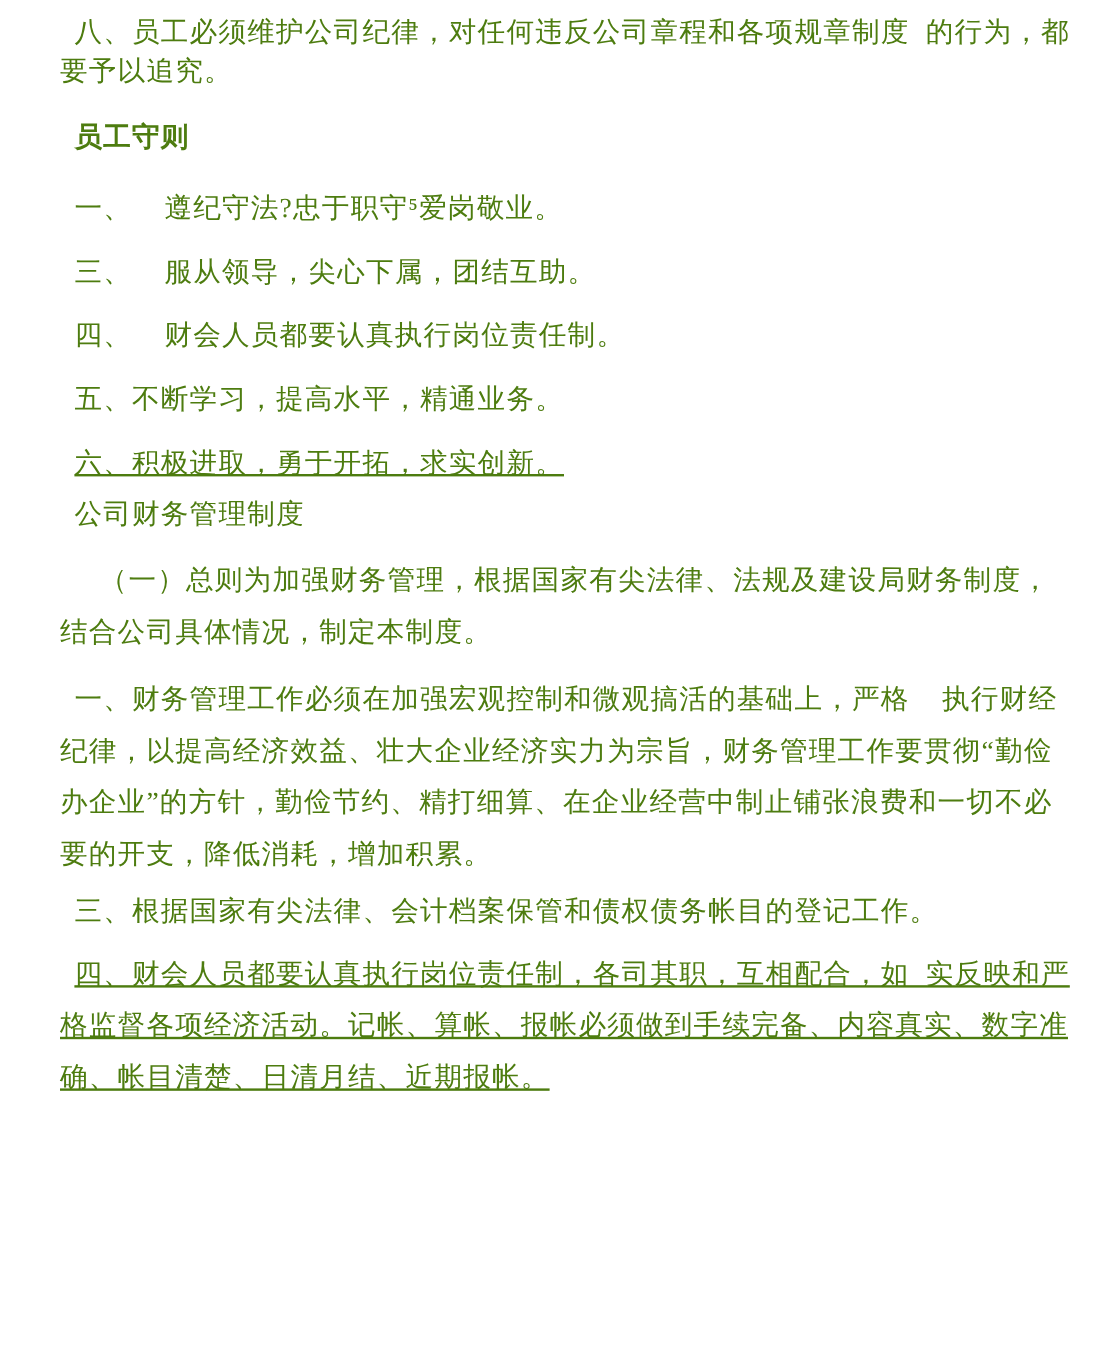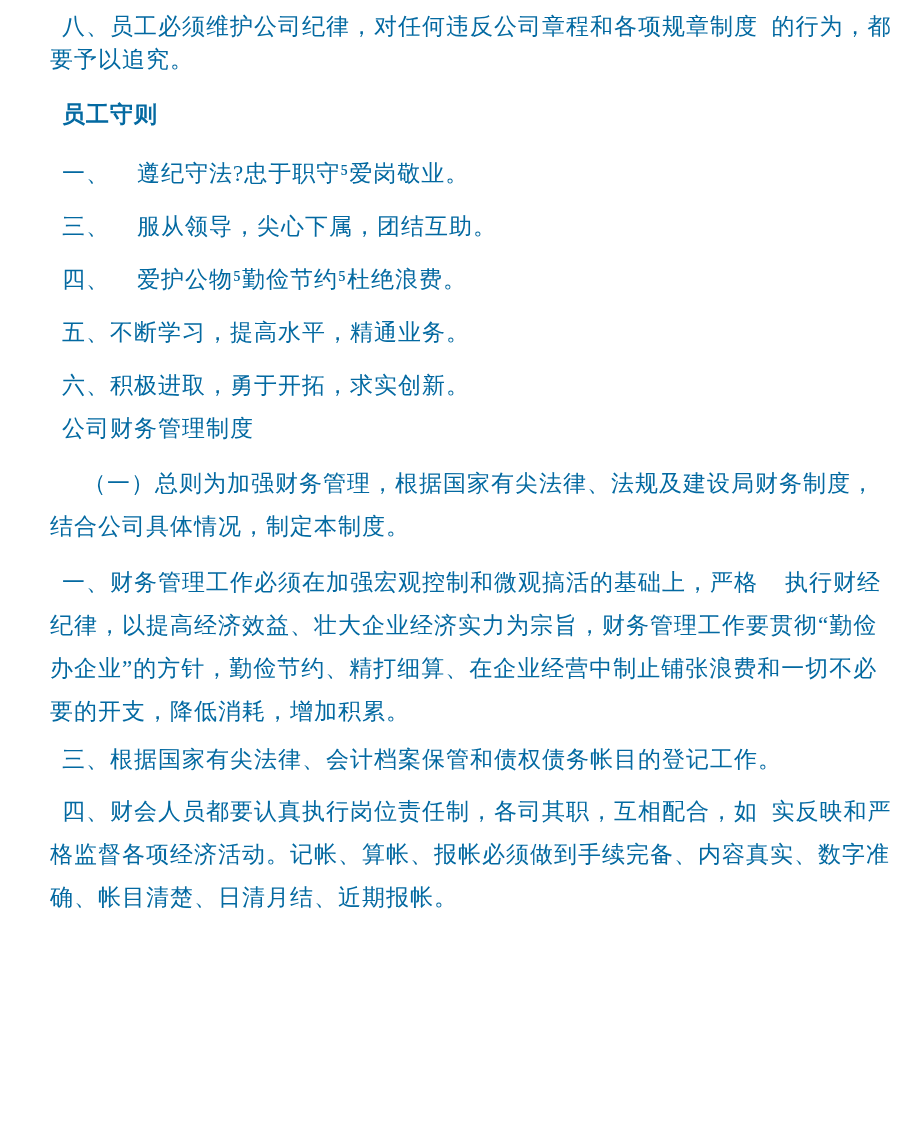--- a/index.html
+++ b/index.html
@@ -11,51 +11,51 @@
     width: 920px;
     height: 1130px;
     overflow: hidden;
     font-family: "Liberation Serif", "DejaVu Serif", serif;
   }
   .page {
     box-sizing: border-box;
     width: 920px;
     height: 1130px;
     padding: 10px 26px 0 50px;
-    color: #0369a1;
+    color: #4d7c0f;
     background: #ffffff;
   }
   .para {
     margin: 0 0 10px 0;
     font-size: 23px;
     line-height: 43px;
     letter-spacing: 1px;
     white-space: pre-wrap;
     word-break: break-all;
   }
   .tight   { line-height: 33px; }
   .ind1    { text-indent: 12px; }
   .ind2    { text-indent: 33px; }
-  .mb0  { margin-bottom: 0; }
+  .mb0  { margin-bottom: 0; text-decoration: underline; }
   .mb5  { margin-bottom: 5px; }
   .mb9  { margin-bottom: 9px; }
   .mb12 { margin-bottom: 12px; }
   .mb13 { margin-bottom: 13px; }
   .mb21 { margin-bottom: 21px; font-weight: bold; }
   .mb22 { margin-bottom: 22px; }
 </style>
 </head>
 <body>
 
 <div class="page">
   <p class="para tight ind1 mb22">八、员工必须维护公司纪律，对任何违反公司章程和各项规章制度  的行为，都要予以追究。</p>
   <p class="para tight ind1 mb21">员工守则</p>
   <p class="para ind1">一、    遵纪守法?忠于职守⁵爱岗敬业。</p>
   <p class="para ind1">三、    服从领导，尖心下属，团结互助。</p>
-  <p class="para ind1">四、    爱护公物⁵勤俭节约⁵杜绝浪费。</p>
+  <p class="para ind1">四、    财会人员都要认真执行岗位责任制。</p>
   <p class="para ind1">五、不断学习，提高水平，精通业务。</p>
   <p class="para ind1 mb0">六、积极进取，勇于开拓，求实创新。</p>
   <p class="para ind1 mb12">公司财务管理制度</p>
   <p class="para ind2 mb13">（一）总则为加强财务管理，根据国家有尖法律、法规及建设局财务制度，结合公司具体情况，制定本制度。</p>
   <p class="para ind1 mb5">一、财务管理工作必须在加强宏观控制和微观搞活的基础上，严格    执行财经纪律，以提高经济效益、壮大企业经济实力为宗旨，财务管理工作要贯彻“勤俭办企业”的方针，勤俭节约、精打细算、在企业经营中制止铺张浪费和一切不必要的开支，降低消耗，增加积累。</p>
   <p class="para ind1 mb9">三、根据国家有尖法律、会计档案保管和债权债务帐目的登记工作。</p>
   <p class="para ind1 mb0">四、财会人员都要认真执行岗位责任制，各司其职，互相配合，如  实反映和严格监督各项经济活动。记帐、算帐、报帐必须做到手续完备、内容真实、数字准确、帐目清楚、日清月结、近期报帐。</p>
 </div>
 
 </body></html>

